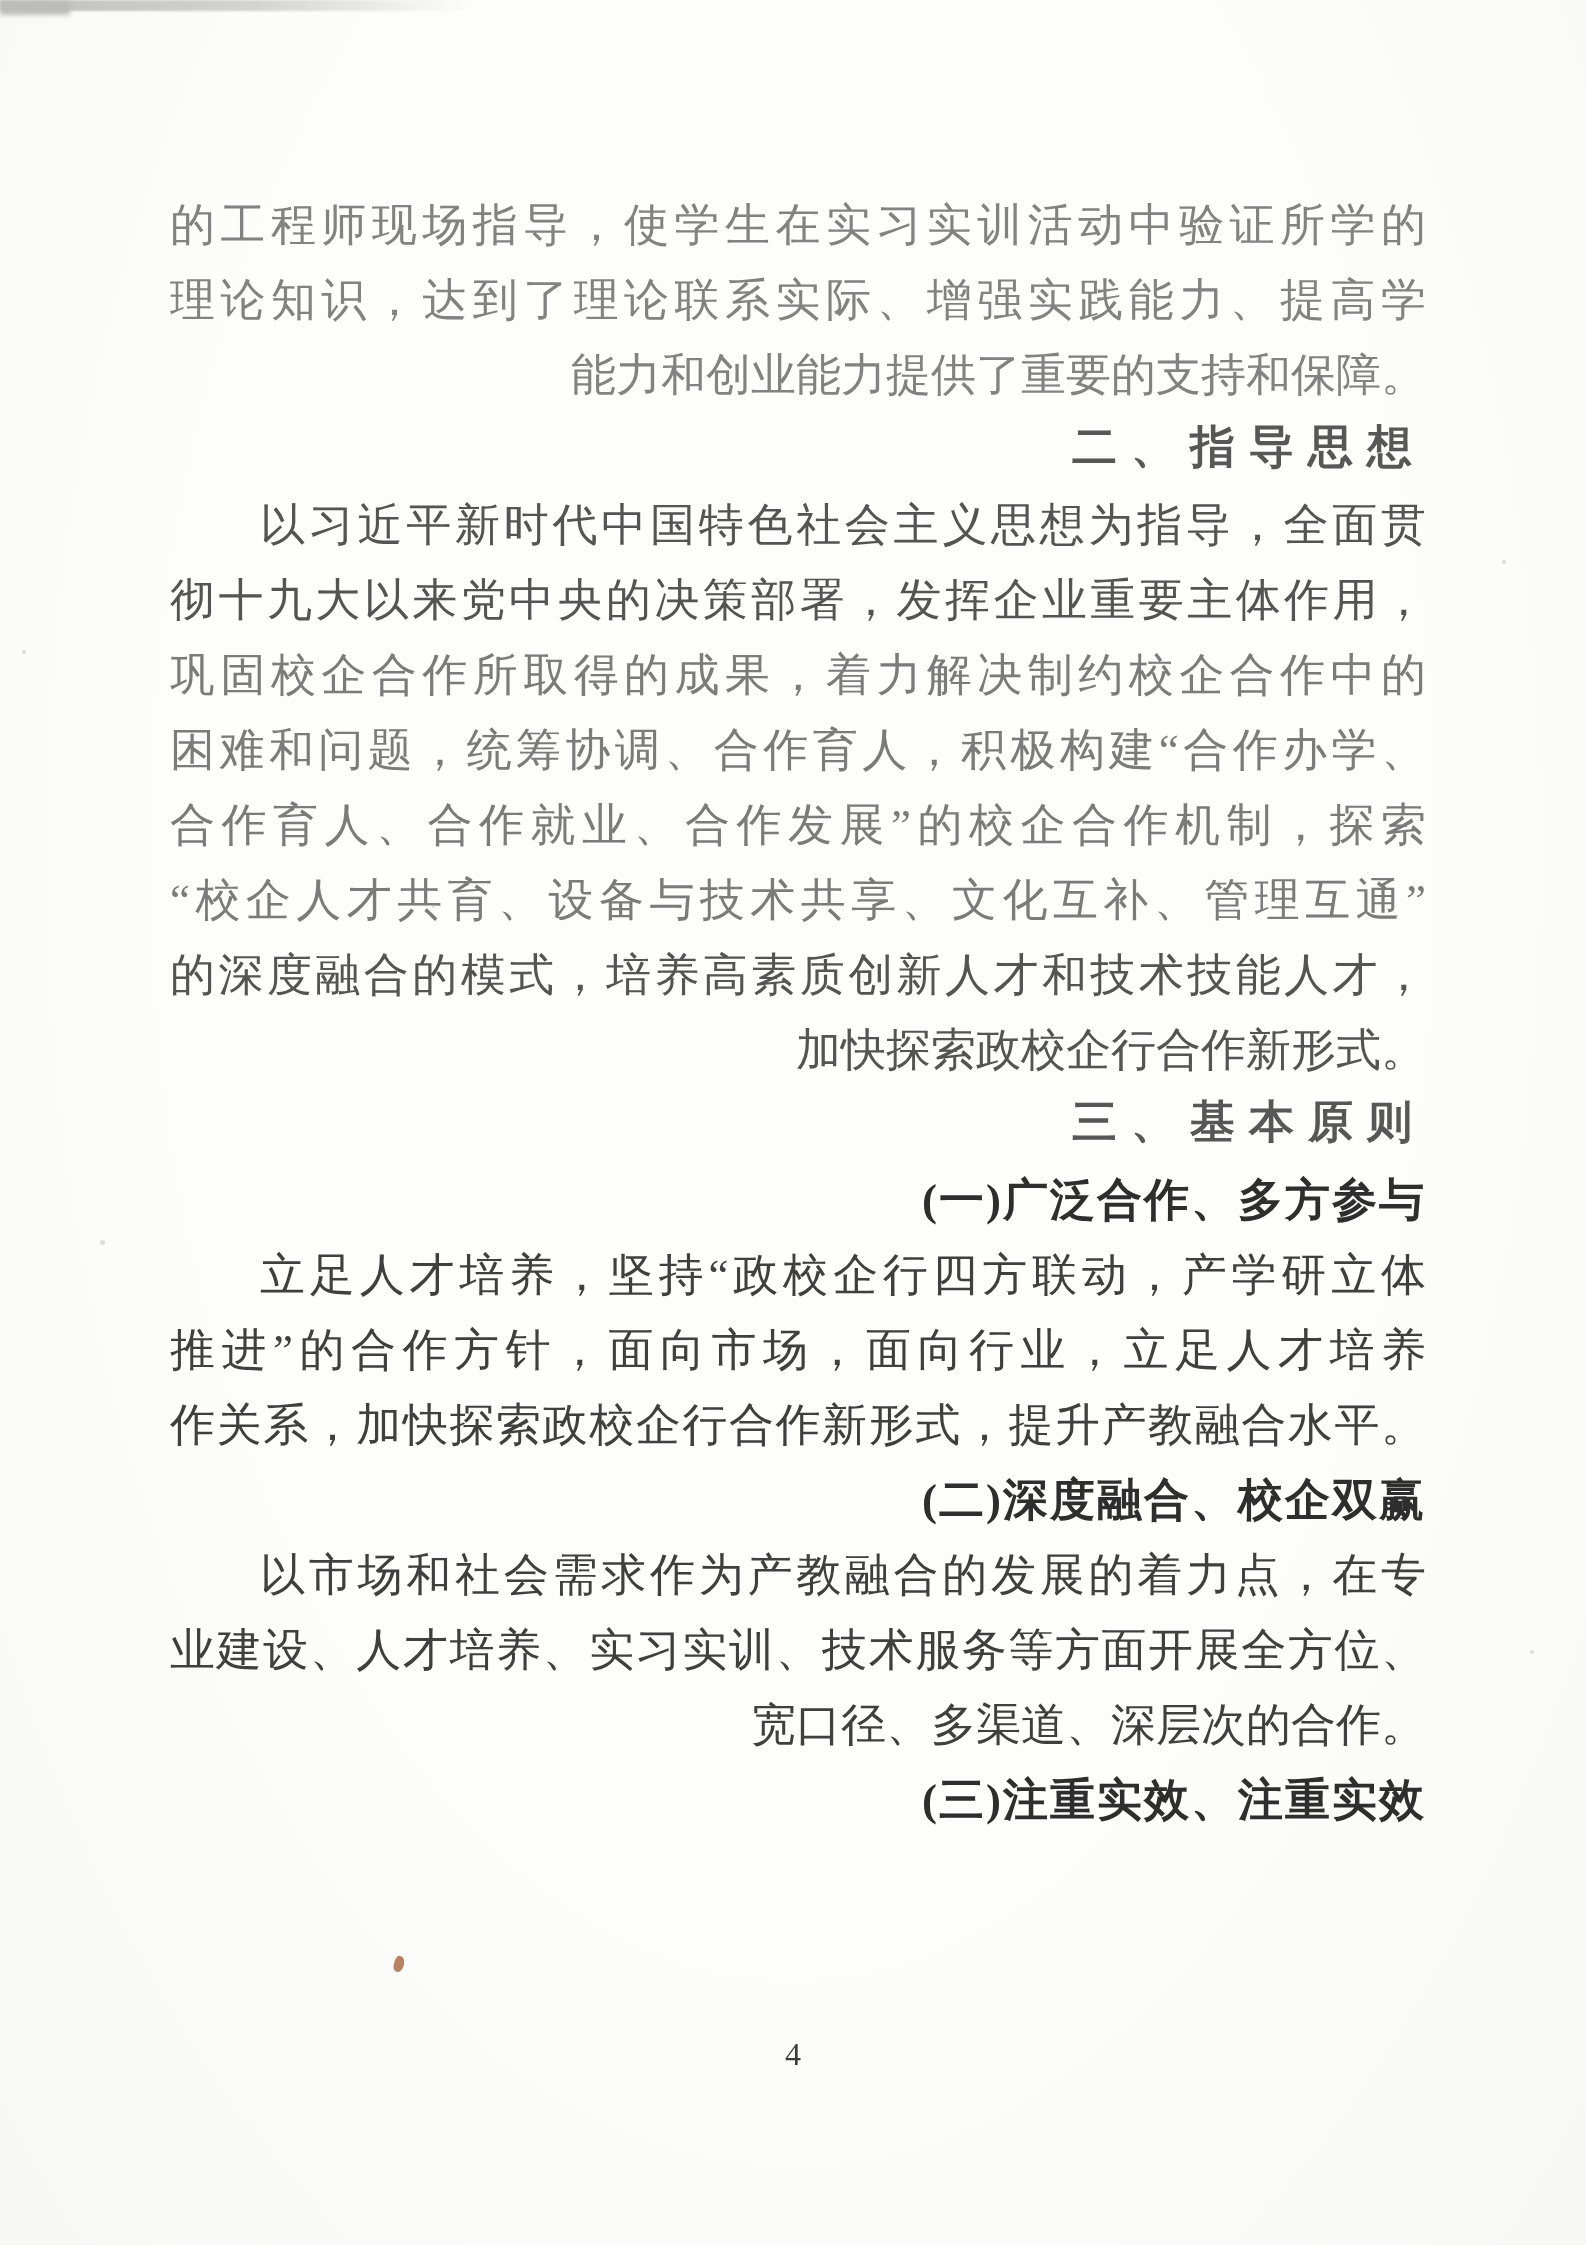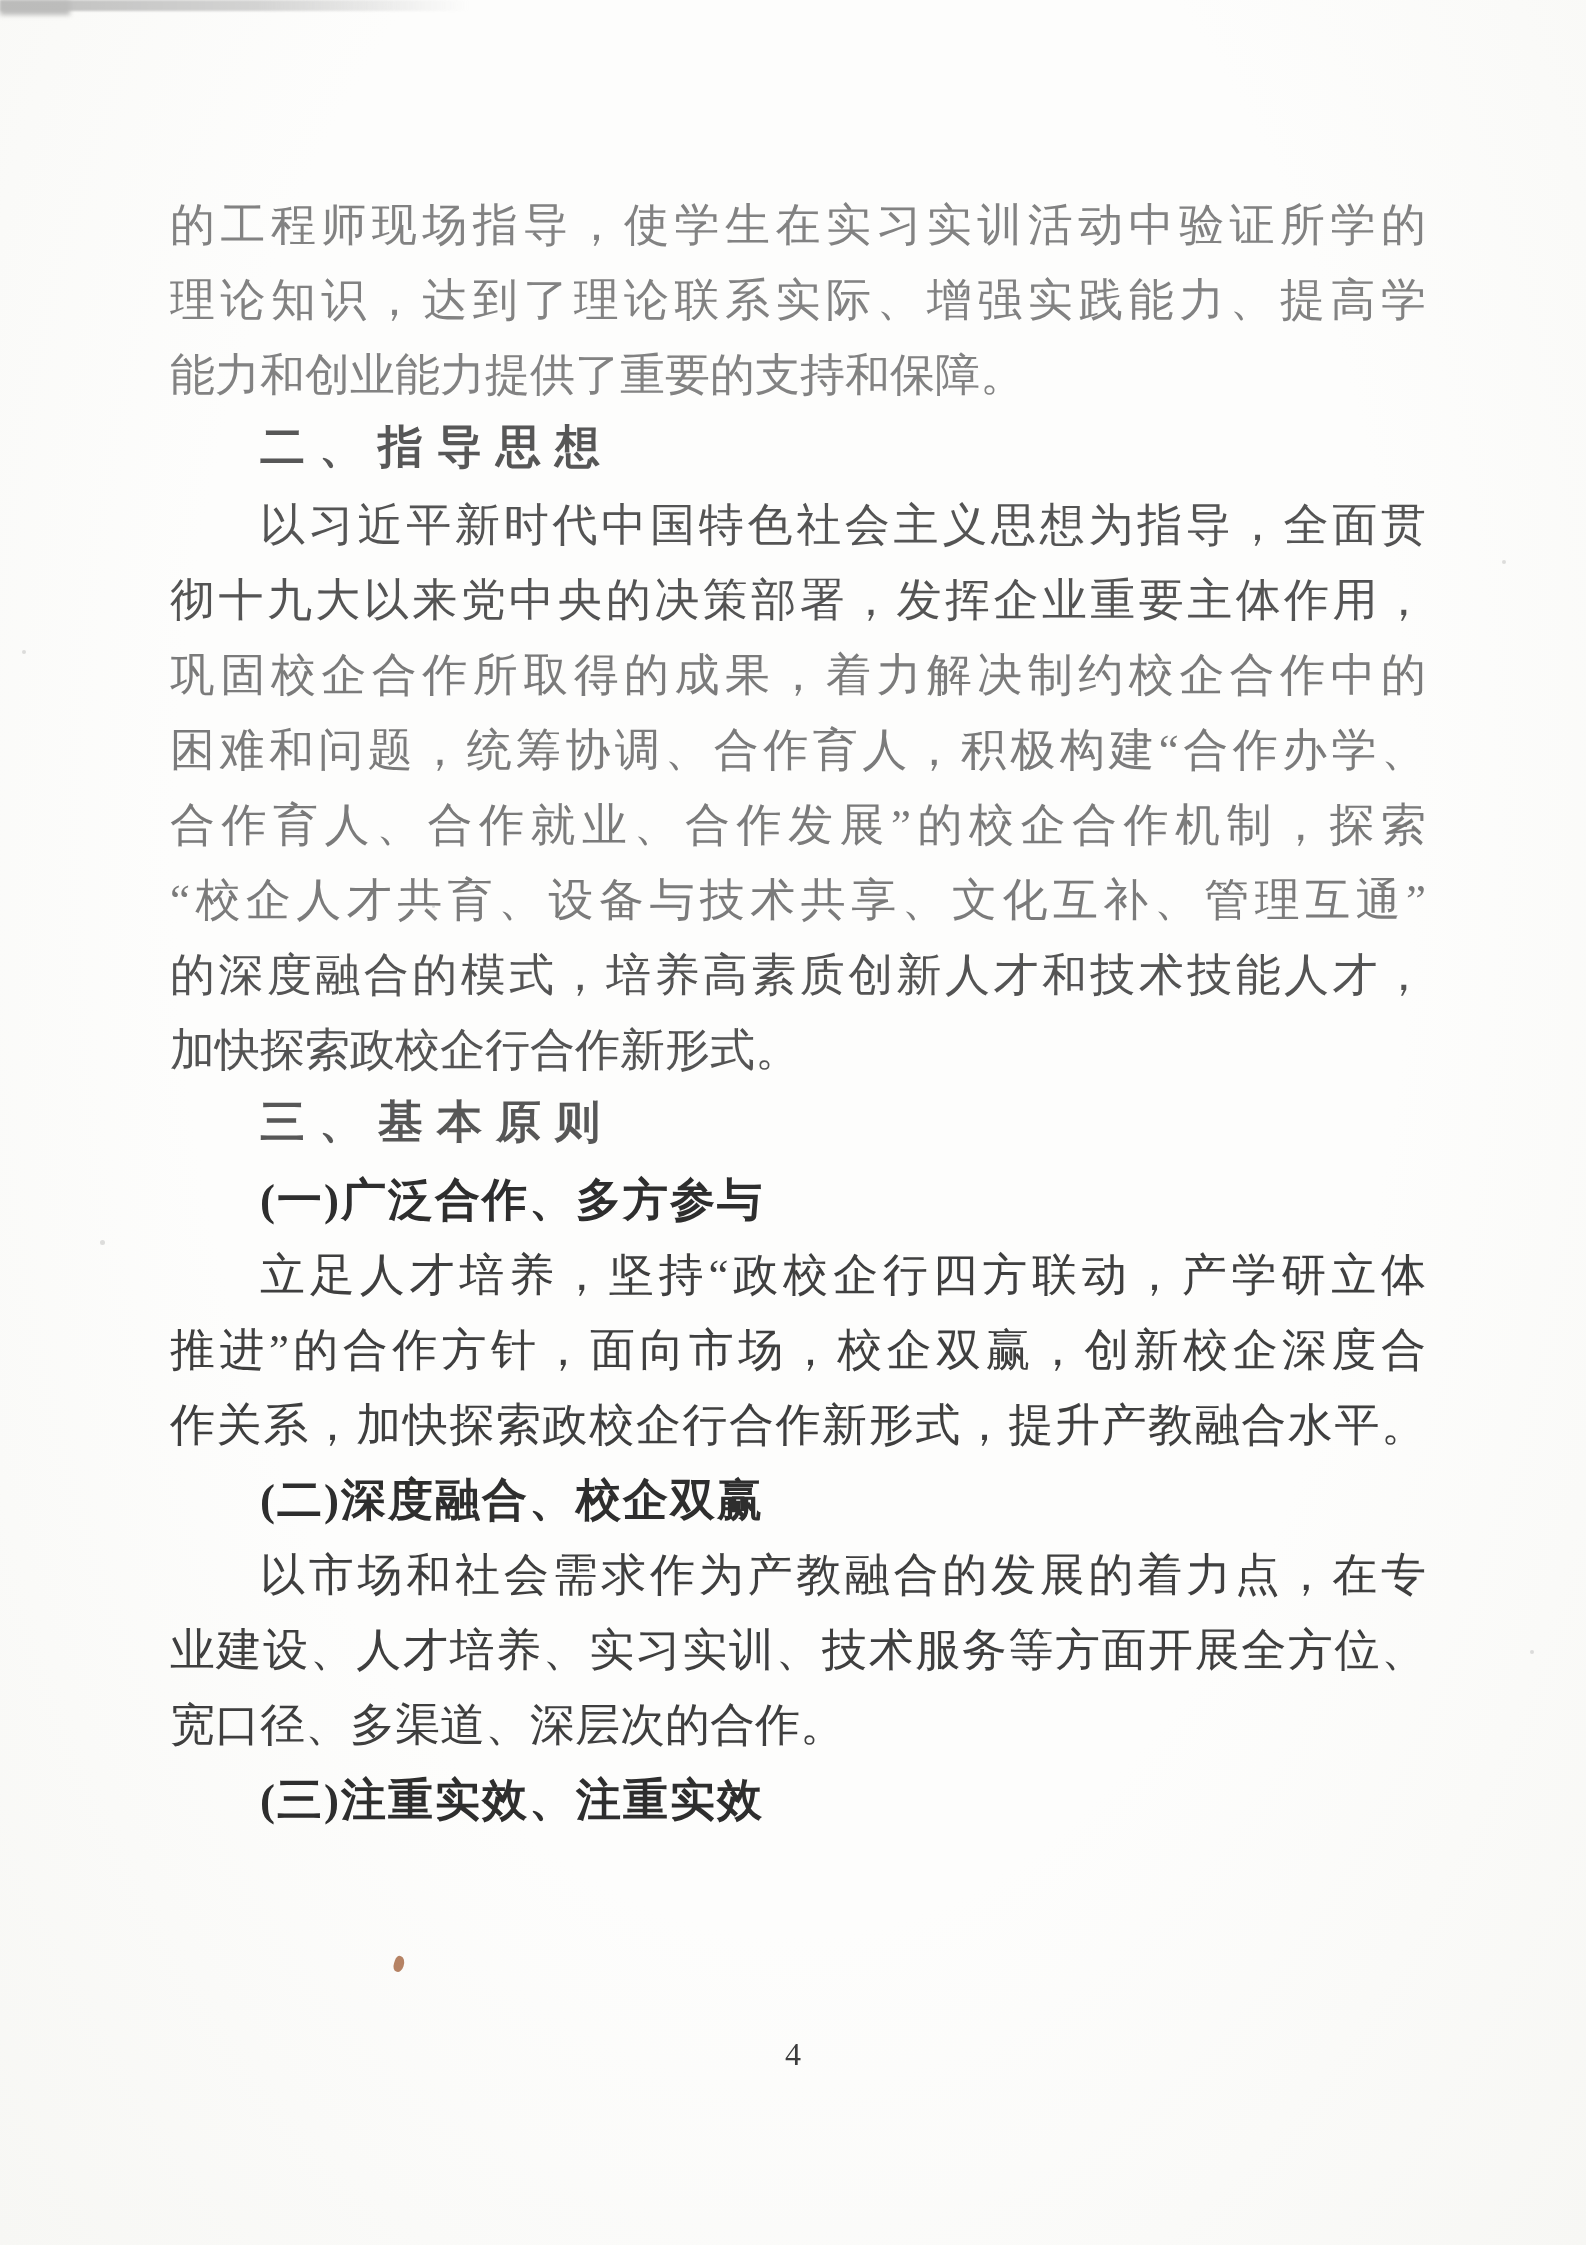--- a/index.html
+++ b/index.html
@@ -9,20 +9,21 @@
     margin:0 auto;
     background: radial-gradient(ellipse at 50% 38%, #fdfdfc 55%, #f7f7f4 100%);
     font-family:"Liberation Serif","DejaVu Serif",serif;
     overflow:hidden;
   }
   .doc { position:absolute; left:170px; top:188px; width:1256px; }
   .ln {
     height:75px; line-height:75px;
     font-size:45px;
     color:#666;
+    text-align:right;
   }
   .jst { text-align:justify; text-align-last:justify; }
   .ind { text-indent:90px; }
   .hd  { font-weight:bold; }
   .hd1 { color:#575757; font-family:Liberation Mono, monospace; letter-spacing:14px; }
   .hd2 { color:#2e2e2e; letter-spacing:2px; }
   .k1 { color:#3f3f3f; }
   .k2 { color:#545454; }
   .k3 { color:#7b7b7b; }
   .k4 { color:#828282; }
@@ -72,21 +73,21 @@
     <div class="ln jst k3">合作育人、合作就业、合作发展”的校企合作机制，探索</div>
     <div class="ln jst k3">“校企人才共育、设备与技术共享、文化互补、管理互通”</div>
     <div class="ln jst k2">的深度融合的模式，培养高素质创新人才和技术技能人才，</div>
     <div class="ln k2">加快探索政校企行合作新形式。</div>
 
     <div class="ln hd hd1 ind">三、基本原则</div>
 
     <div class="ln hd hd2 ind">(一)广泛合作、多方参与</div>
 
     <div class="ln jst ind k1">立足人才培养，坚持“政校企行四方联动，产学研立体</div>
-    <div class="ln jst k1">推进”的合作方针，面向市场，校企双赢，创新校企深度合</div>
+    <div class="ln jst k1">推进”的合作方针，面向市场，面向行业，立足人才培养</div>
     <div class="ln jst k1">作关系，加快探索政校企行合作新形式，提升产教融合水平。</div>
 
     <div class="ln hd hd2 ind">(二)深度融合、校企双赢</div>
 
     <div class="ln jst ind k1">以市场和社会需求作为产教融合的发展的着力点，在专</div>
     <div class="ln jst k1">业建设、人才培养、实习实训、技术服务等方面开展全方位、</div>
     <div class="ln k1">宽口径、多渠道、深层次的合作。</div>
 
     <div class="ln hd hd2 ind">(三)注重实效、注重实效</div>
 

